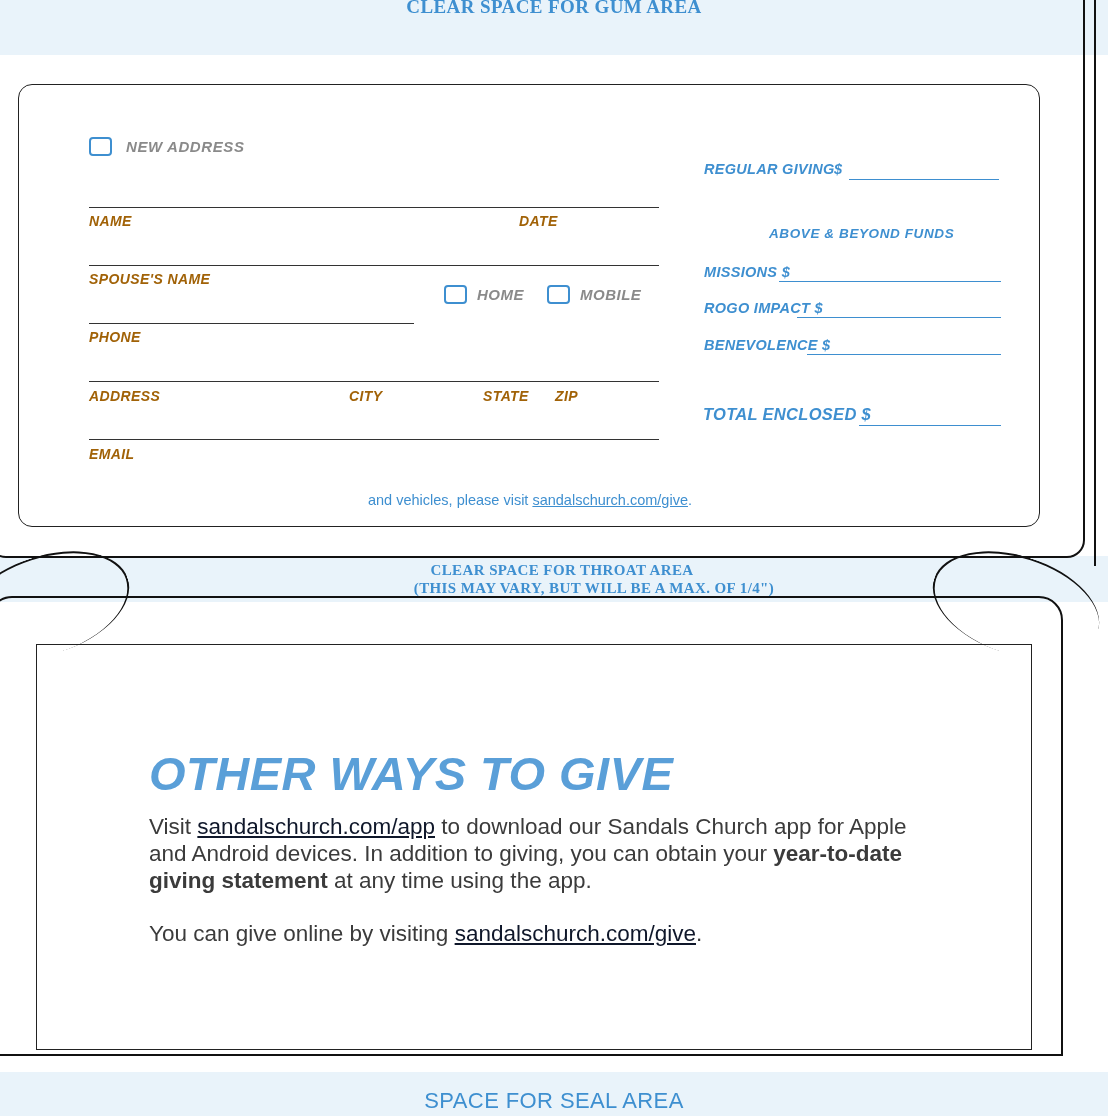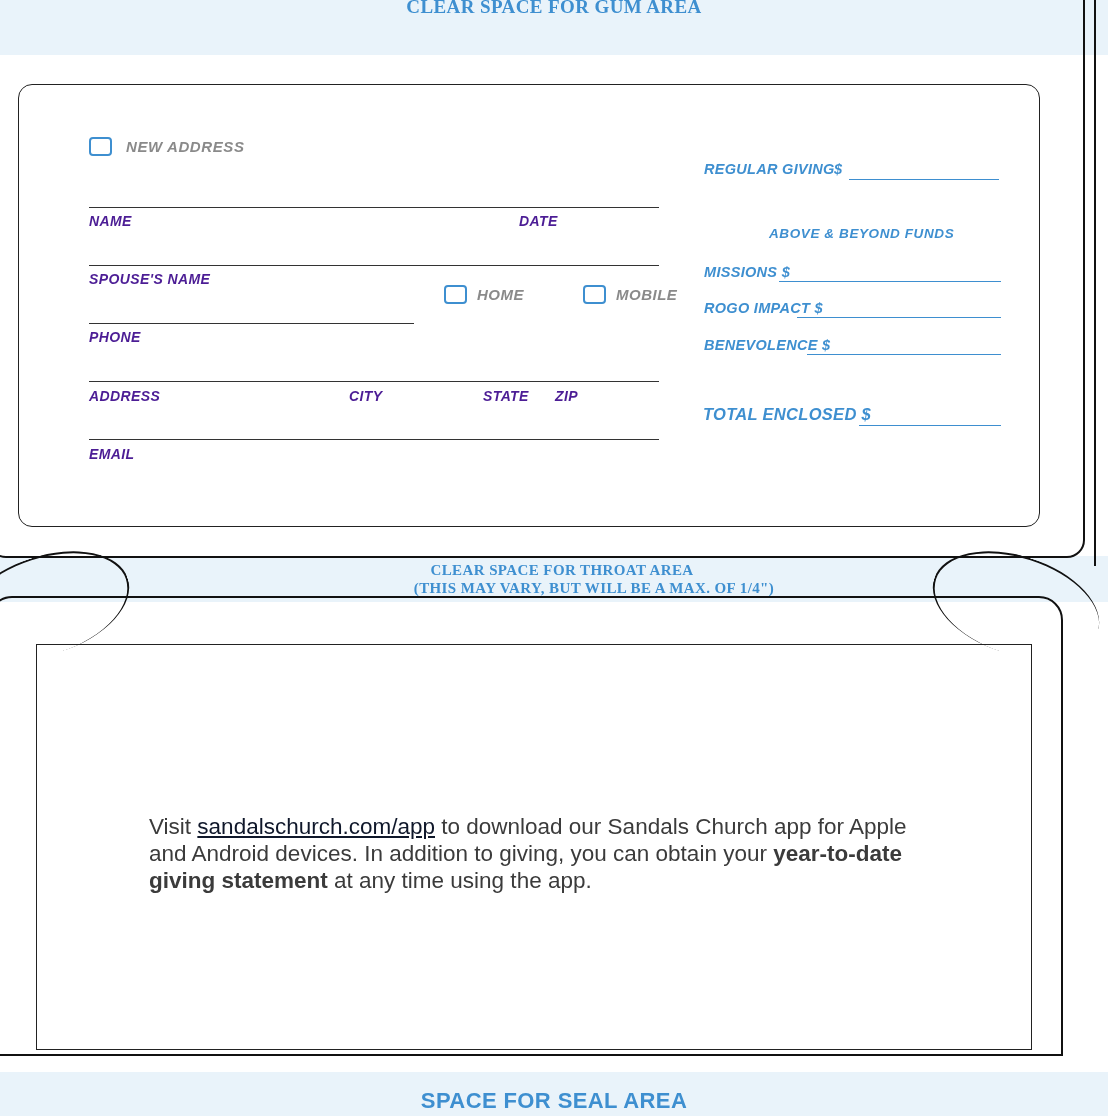--- a/index.html
+++ b/index.html
@@ -56,21 +56,21 @@
   .guide-throat-2 {
     top: 580px;
     font-size: 15px;
     line-height: 17px;
     margin-left: 40px;
   }
   .guide-seal {
     top: 1088px;
     font-size: 22px;
     font-family: "Liberation Sans", sans-serif;
-    font-weight: bold;
+    font-weight: normal;
   }
 
   
   .panel {
     position: absolute;
     border: 2px solid #111;
     box-sizing: border-box;
     background: transparent;
   }
   .panel-top {
@@ -170,21 +170,21 @@
     position: absolute;
     border-bottom: 1.6px solid #333;
     height: 0;
   }
 
   .field-label {
     position: absolute;
     font-size: 14px;
     font-style: italic;
     font-weight: bold;
-    color: #4c1d95;
+    color: #a16207;
     letter-spacing: .4px;
   }
 
   .hm-row {
     position: absolute;
     display: flex;
     align-items: center;
     gap: 10px;
     font-size: 15px;
     color: #8a8a8a;
@@ -299,21 +299,21 @@
   <div class="rule" style="left:70px; top:180px; width:570px;"></div>
   <div class="field-label" style="left:70px; top:186px;">SPOUSE'S NAME</div>
 
   <div class="rule" style="left:70px; top:238px; width:325px;"></div>
   <div class="field-label" style="left:70px; top:244px;">PHONE</div>
 
   <div class="hm-row" style="left:425px; top:200px;">
     <span class="checkbox"></span>
     <span>HOME</span>
   </div>
-  <div class="hm-row" style="left:528px; top:200px;margin-left:36px;">
+  <div class="hm-row" style="left:528px; top:200px;">
     <span class="checkbox"></span>
     <span>MOBILE</span>
   </div>
 
   <div class="rule" style="left:70px; top:296px; width:570px;"></div>
   <div class="field-label" style="left:70px; top:303px;">ADDRESS</div>
   <div class="field-label" style="left:330px; top:303px;">CITY</div>
   <div class="field-label" style="left:464px; top:303px;">STATE</div>
   <div class="field-label" style="left:536px; top:303px;">ZIP</div>
 
@@ -331,21 +331,28 @@
 
   <div class="giv-label" style="left:685px; top:215px;">ROGO IMPACT $</div>
   <div class="giv-line" style="left:778px; top:232px; width:204px;"></div>
 
   <div class="giv-label" style="left:685px; top:252px;">BENEVOLENCE $</div>
   <div class="giv-line" style="left:788px; top:269px; width:194px;"></div>
 
   <div class="giv-label" style="left:684px; top:320px; font-size:16.5px;">TOTAL ENCLOSED $</div>
   <div class="giv-line" style="left:840px; top:340px; width:142px;"></div>
 
+  <div class="footnote" style="top:405px;">
+    <span>and vehicles, please visit </span><span class="underlined">sandalschurch.com/give</span><span>.</span>
+  </div>
 </div>
 
 <div class="bottom-card">
+  <div class="otw-title">OTHER WAYS TO GIVE</div>
 
   <div class="otw-para otw-para-1">
     <span>Visit </span><span class="underlined">sandalschurch.com/app</span><span> to download our Sandals Church app for Apple and Android devices. In addition to giving, you can obtain your </span><b>year-to-date giving statement</b><span> at any time using the app.</span>
   </div>
 
+  <div class="otw-para otw-para-2">
+    <span>You can give online by visiting </span><span class="underlined">sandalschurch.com/give</span><span>.</span>
+  </div>
 </div>
 
 </body></html>

